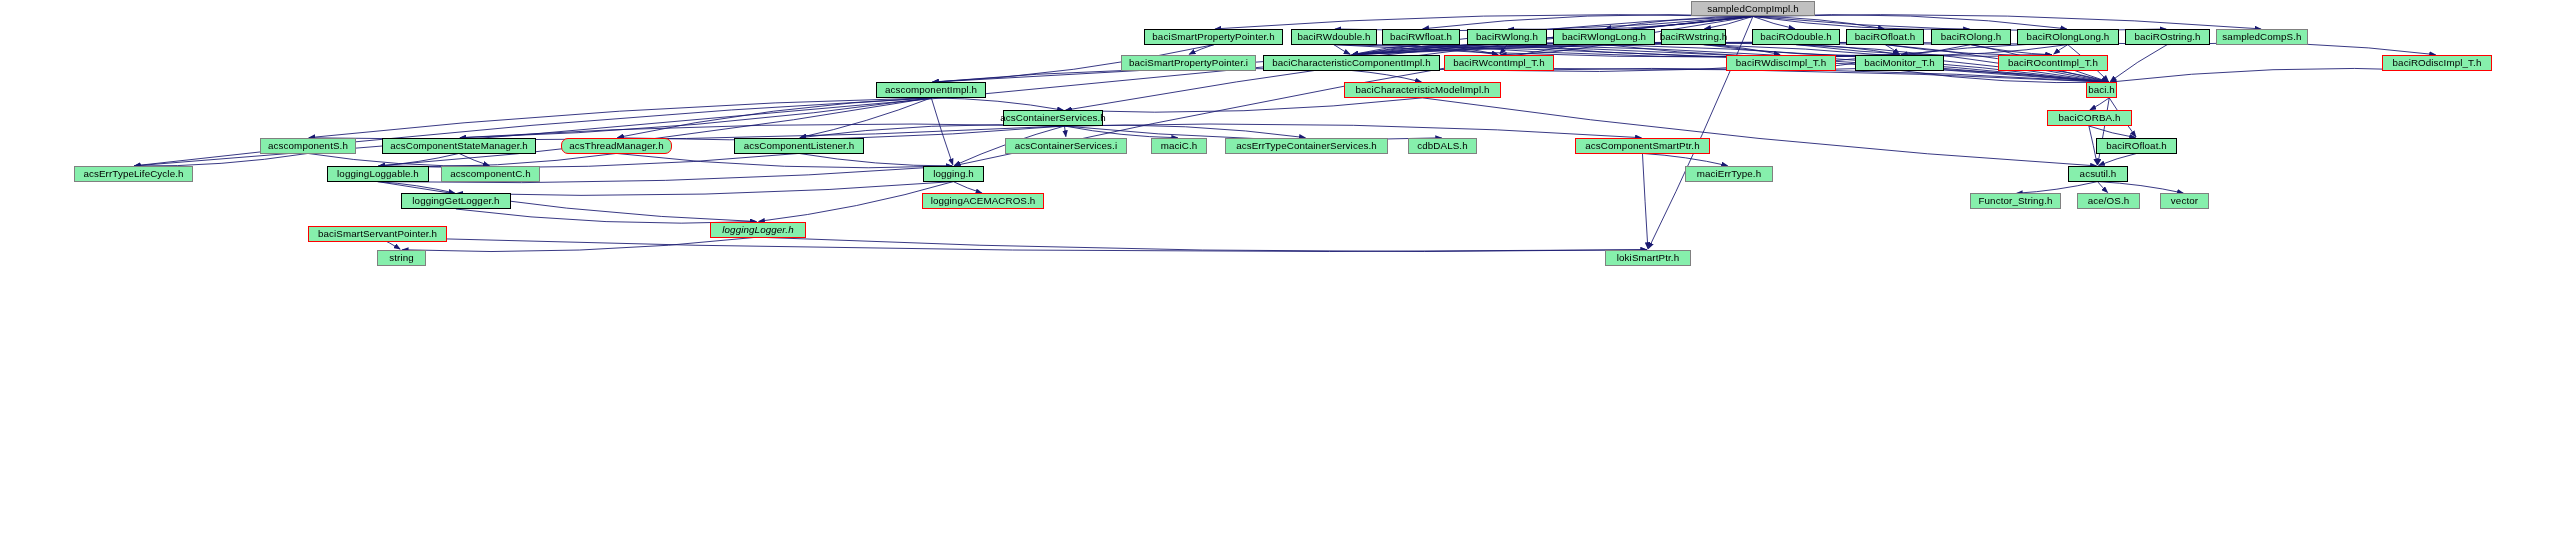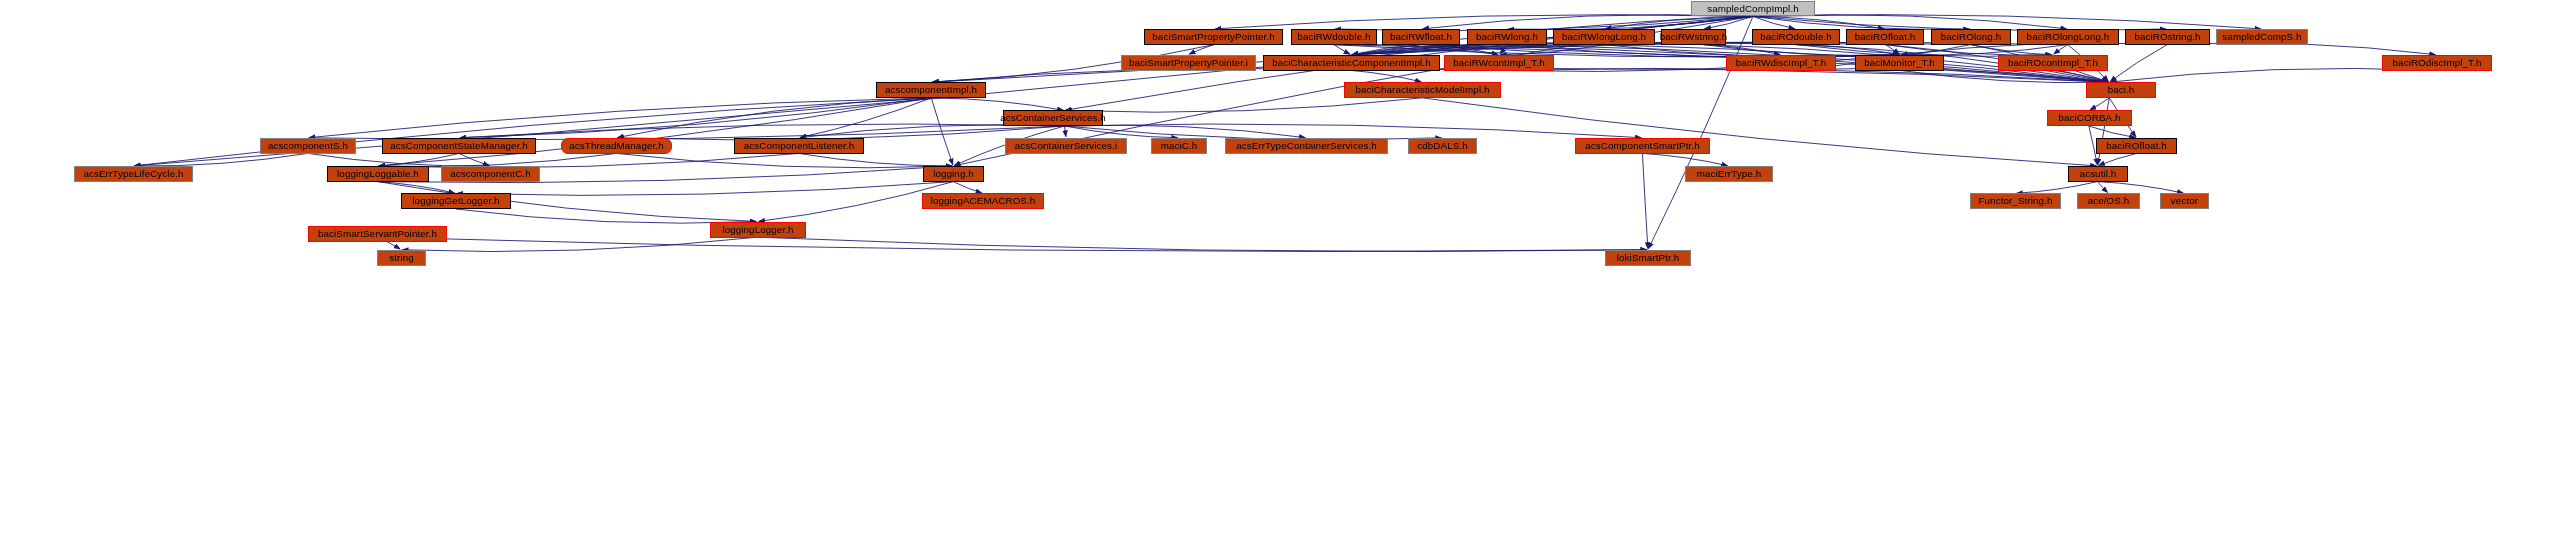--- a/index.html
+++ b/index.html
@@ -19,21 +19,21 @@
   #edge-layer {
     position: absolute;
     left: 0;
     top: 0;
     width: 2576px;
     height: 555px;
   }
   .node {
     position: absolute;
     box-sizing: border-box;
-    background: #c2410c;
+    background: #86efac;
     border: 0.8px solid #808080;
     display: flex;
     align-items: center;
     justify-content: center;
     font-size: 9.8px;
     color: #000000;
     white-space: nowrap;
     letter-spacing: 0.1px;
     height: 15.7px;
     z-index: 5;
@@ -190,21 +190,21 @@
       <div class="node gray" style="left: 2176px; top: 29px; width: 92px;">sampledCompS.h</div>
       <div class="node gray" style="left: 1081px; top: 55px; width: 135px;">baciSmartPropertyPointer.i</div>
       <div class="node black" style="left: 1223px; top: 55px; width: 177px;">baciCharacteristicComponentImpl.h</div>
       <div class="node red" style="left: 1404px; top: 55px; width: 110px;">baciRWcontImpl_T.h</div>
       <div class="node red" style="left: 1686px; top: 55px; width: 110px;">baciRWdiscImpl_T.h</div>
       <div class="node black" style="left: 1815px; top: 55px; width: 89px;">baciMonitor_T.h</div>
       <div class="node red" style="left: 1958px; top: 55px; width: 110px;">baciROcontImpl_T.h</div>
       <div class="node red" style="left: 2342px; top: 55px; width: 110px;">baciROdiscImpl_T.h</div>
       <div class="node red" style="left: 1304px; top: 82px; width: 157px;">baciCharacteristicModelImpl.h</div>
       <div class="node black" style="left: 836px; top: 82px; width: 110px;">acscomponentImpl.h</div>
-      <div class="node red" style="left: 2046px; top: 82px; width: 70px;">baci.h</div>
+      <div class="node red" style="left: 2046px; top: 82px; width: 31px;">baci.h</div>
       <div class="node red" style="left: 2007px; top: 110px; width: 85px;">baciCORBA.h</div>
       <div class="node black" style="left: 2056px; top: 138px; width: 81px;">baciROfloat.h</div>
       <div class="node black" style="left: 963px; top: 110px; width: 100px;">acsContainerServices.h</div>
       <div class="node gray" style="left: 220px; top: 138px; width: 96px;">acscomponentS.h</div>
       <div class="node black" style="left: 342px; top: 138px; width: 154px;">acsComponentStateManager.h</div>
       <div class="node red" style="left: 521px; top: 138px; width: 111px; border-radius: 7px;">acsThreadManager.h</div>
       <div class="node black" style="left: 694px; top: 138px; width: 130px;">acsComponentListener.h</div>
       <div class="node gray" style="left: 965px; top: 138px; width: 122px;">acsContainerServices.i</div>
       <div class="node gray" style="left: 1111px; top: 138px; width: 56px;">maciC.h</div>
       <div class="node gray" style="left: 1185px; top: 138px; width: 163px;">acsErrTypeContainerServices.h</div>
@@ -215,18 +215,18 @@
       <div class="node black" style="left: 287px; top: 166px; width: 102px;">loggingLoggable.h</div>
       <div class="node gray" style="left: 401px; top: 166px; width: 99px; text-align: center;">acscomponentC.h</div>
       <div class="node black" style="left: 883px; top: 166px; width: 61px;">logging.h</div>
       <div class="node gray" style="left: 1645px; top: 166px; width: 88px;">maciErrType.h</div>
       <div class="node black" style="left: 361px; top: 193px; width: 110px;">loggingGetLogger.h</div>
       <div class="node red" style="left: 882px; top: 193px; width: 122px;">loggingACEMACROS.h</div>
       <div class="node gray" style="left: 1930px; top: 193px; width: 91px;">Functor_String.h</div>
       <div class="node gray" style="left: 2037px; top: 193px; width: 63px;">ace/OS.h</div>
       <div class="node gray" style="left: 2120px; top: 193px; width: 49px;">vector</div>
       <div class="node red" style="left: 268px; top: 226px; width: 139px;">baciSmartServantPointer.h</div>
-      <div class="node red" style="left: 670px; top: 222px; width: 96px;">loggingLogger.h</div>
+      <div class="node red" style="left: 670px; top: 222px; width: 96px; font-style: italic;">loggingLogger.h</div>
       <div class="node gray" style="left: 337px; top: 250px; width: 49px;">string</div>
       <div class="node gray" style="left: 1565px; top: 250px; width: 86px;">lokiSmartPtr.h</div>
     </div>
 </div>
 
 
 </body></html>

